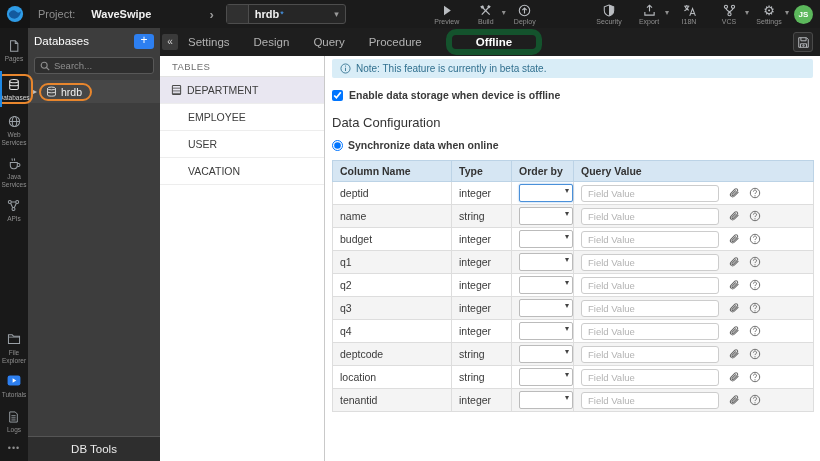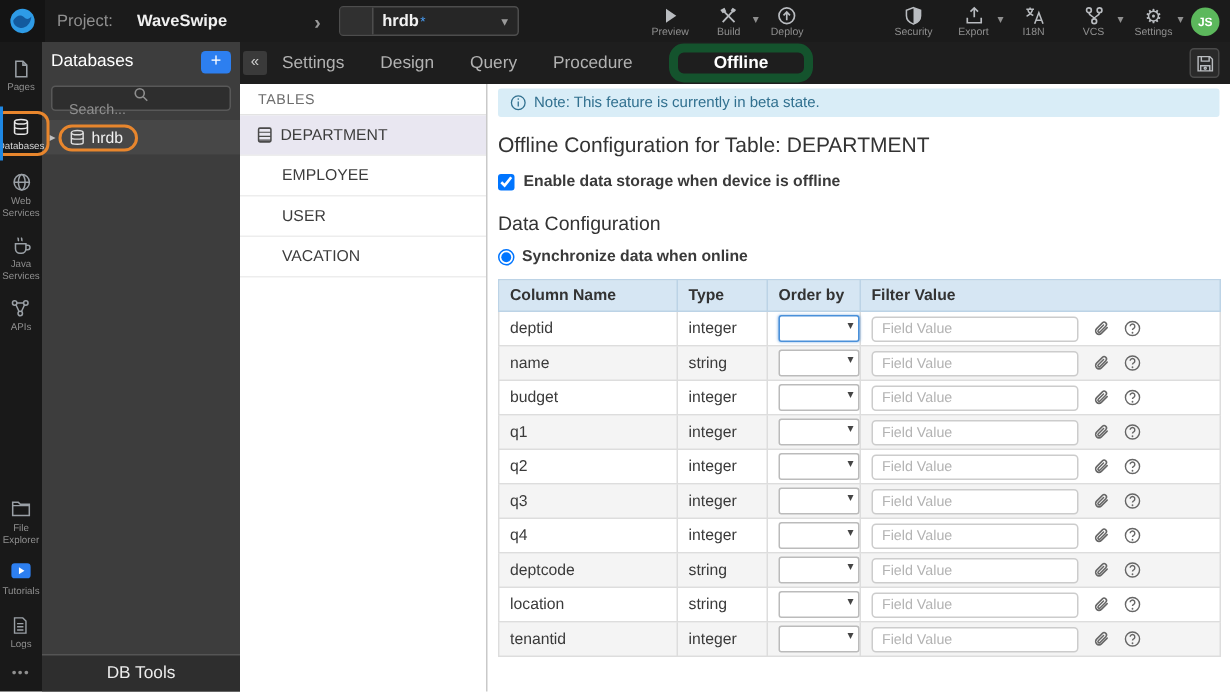--- a/index.html
+++ b/index.html
@@ -35,21 +35,21 @@
   .sb-item.active::before { content:""; position:absolute; left:0; top:-3px; bottom:-3px; width:2px; background:#1e88e5; }
   .hl-ring { border:2px solid #e8862d; border-radius:8px; padding:2px 1px 1px; display:flex; flex-direction:column; align-items:center; }
   .sb-spacer { flex:1; }
   .sb-dots { color:#8f8f8f; font-size:9px; letter-spacing:1px; margin:10px 0 8px; cursor:pointer; }
 
   
   .db-panel { position:absolute; left:28px; top:28px; width:132px; height:433px; background:#3d3d3d; z-index:3; }
   .dbp-header { height:26px; display:flex; align-items:center; padding:0 6px; }
   .dbp-title { color:#fff; font-size:11.5px; }
   .dbp-add { margin-left:auto; width:20px; height:15px; background:#2d7ff0; border-radius:3px; color:#fff; font-size:12px; line-height:13px; text-align:center; cursor:pointer; }
-  .dbp-search { margin:3px 6px 6px; height:17px; background:#2e2e2e; border:1px solid #585858; border-radius:3px; display:flex; align-items:center; padding:0 5px; color:#9a9a9a;flex-direction:column; }
+  .dbp-search { margin:3px 6px 6px; height:17px; background:#2e2e2e; border:1px solid #585858; border-radius:3px; display:flex; align-items:center; padding:0 5px; color:#9a9a9a; }
   .dbp-search input { border:none; outline:none; background:transparent; color:#cfcfcf; font-size:9.5px; width:100px; margin-left:4px; font-family:"Liberation Sans",sans-serif; }
   .dbp-search input::placeholder { color:#8f8f8f; }
   .db-item { height:23px; background:#474747; display:flex; align-items:center; padding-left:5px; cursor:pointer; }
   .db-item .tree-caret { color:#c0c0c0; font-size:8px; margin-right:2px; }
   .db-item .hl-pill { display:flex; align-items:center; border:2px solid #e8862d; border-radius:10px; padding:1px 8px 1px 5px; gap:4px; color:#ececec; }
   .db-item .name { color:#f2f2f2; font-size:10.5px; }
   .dbp-footer { position:absolute; bottom:0; left:0; right:0; height:25px; background:#2e2e2e; border-top:1px solid #555; color:#ececec; font-size:11.5px; display:flex; align-items:center; justify-content:center; cursor:pointer; }
 
   
   .tabbar { position:absolute; left:160px; top:28px; width:660px; height:28px; background:#1e1e1e; display:flex; align-items:center; z-index:3; }
@@ -380,39 +380,38 @@
   <div class="note">
     <span style="display:flex;color:#31708f;">
       <svg width="11" height="11" viewBox="0 0 14 14" fill="none" stroke="currentColor" stroke-width="1.1">
           <circle cx="7" cy="7" r="5.8"></circle>
           <path d="M7 6 V10.2"></path>
           <circle cx="7" cy="3.9" r="0.7" fill="currentColor" stroke="none"></circle>
         </svg>
     </span>
     <span>Note: This feature is currently in beta state.</span>
   </div>
-  <div class="main-title">Offline Configuration for Table: DEPARTMENT</div>
   <label class="check-row">
     <input type="checkbox" id="enable-cb" checked="" style="">
     <span>Enable data storage when device is offline</span>
   </label>
   <div class="section-title">Data Configuration</div>
   <div class="radio-row">
     <label>
       <input type="radio" name="datacfg" id="radio-0" checked="" style="">
       <span>Synchronize data when online</span>
     </label>
   </div>
   <table class="cfg">
     <thead>
       <tr>
         <th class="col-name">Column Name</th>
         <th class="col-type">Type</th>
         <th class="col-order">Order by</th>
-        <th class="col-filter">Filter Value</th>
+        <th class="col-filter">Query Value</th>
       </tr>
     </thead>
     <tbody id="config-tbody">
         <tr>
           <td>deptid</td>
           <td>integer</td>
           <td><span class="sel focus" style="display: inline-block;"><select><option></option></select></span></td>
           <td>
             <span class="filter-cell">
               <input placeholder="Field Value" style="">

